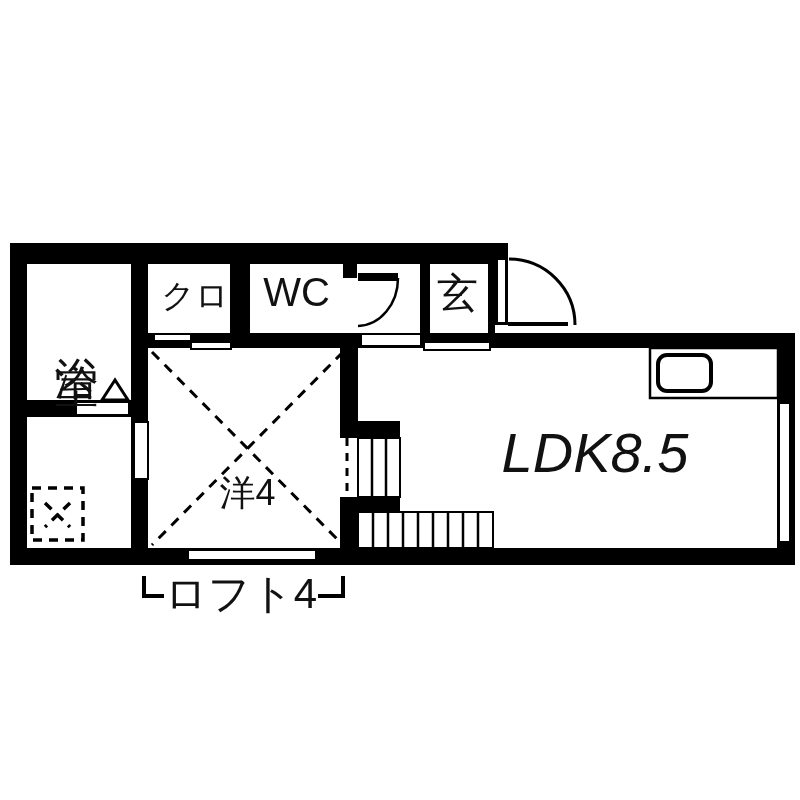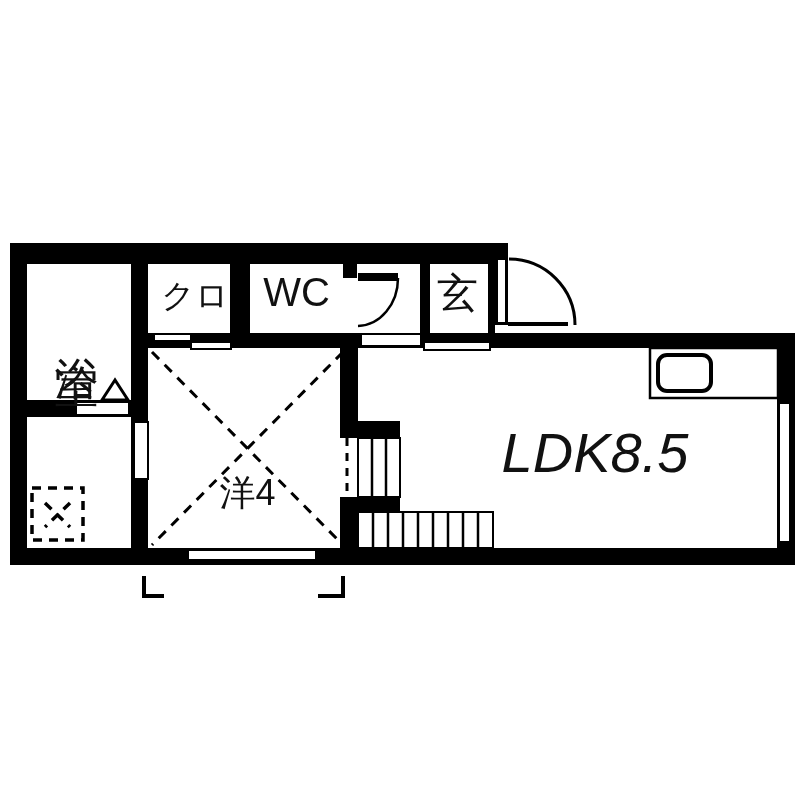--- a/index.html
+++ b/index.html
@@ -113,15 +113,16 @@
   </svg>
 
   <div class="label vert" style="left:50px;top:268px;width:54px;height:120px;font-size:44px;">浴室</div>
   <div class="label" style="left:148px;top:275px;width:94px;height:42px;font-size:33px;">クロ</div>
   <div class="label" style="left:250px;top:269px;width:93px;height:46px;font-size:40px;">WC</div>
   <div class="label" style="left:427px;top:271px;width:61px;height:46px;font-size:41px;">玄</div>
   <div class="label" style="left:150px;top:422px;width:195px;height:58px;font-size:36px;margin-top:42px;">洋4</div>
   <div class="label" style="left:400px;top:423px;width:390px;height:60px;font-size:56px;font-style:italic;">LDK8.5</div>
 
   <div class="bracket l" style="left:142px;top:576px;width:22px;height:22px;"></div>
+  <div class="label" style="left:164px;top:572px;width:154px;height:44px;font-size:42px;">ロフト4</div>
   <div class="bracket r" style="left:318px;top:576px;width:27px;height:22px;"></div>
 
 </div>
 
 </body></html>

